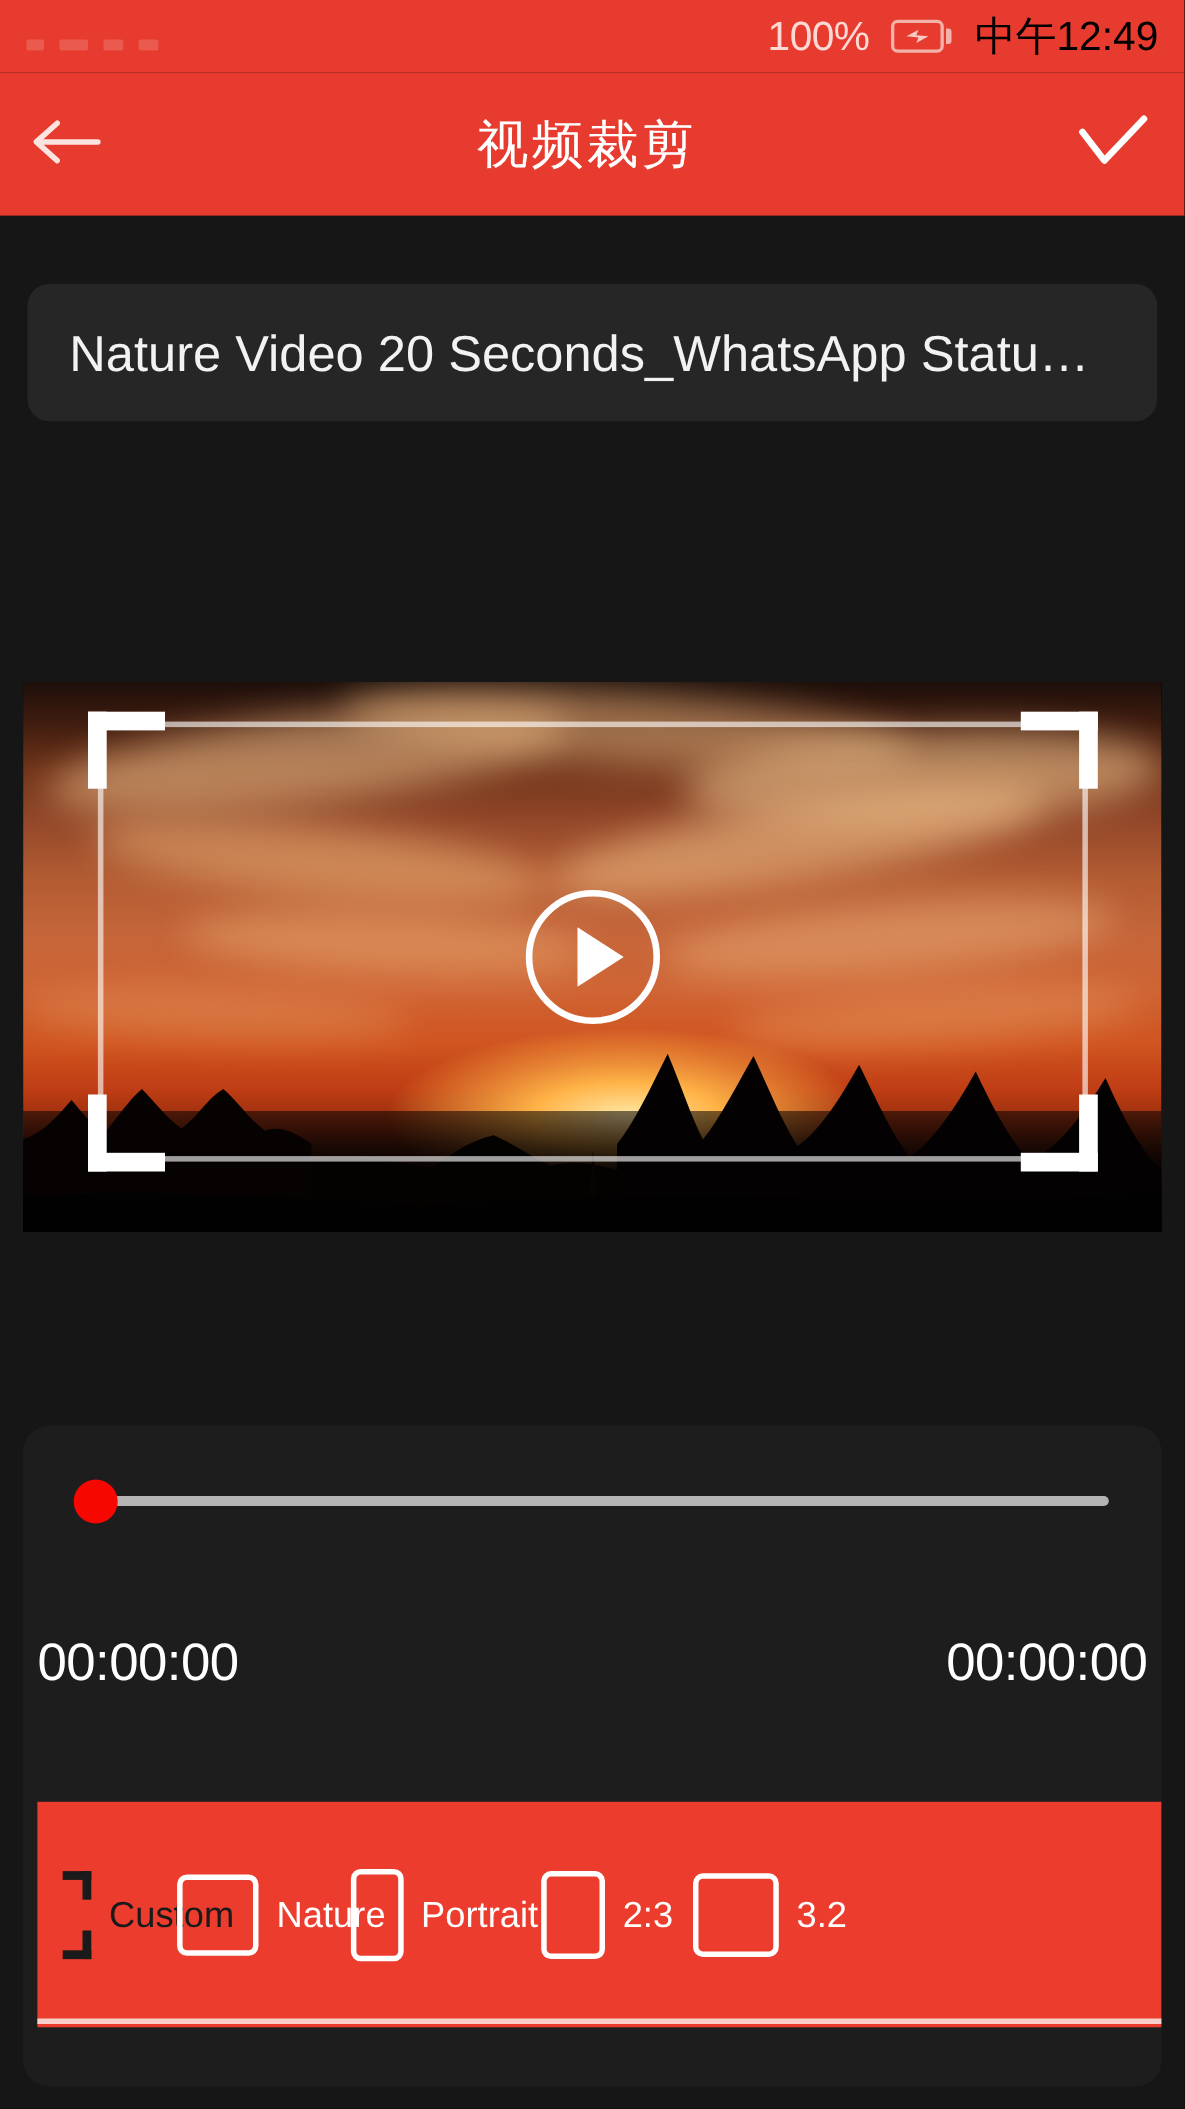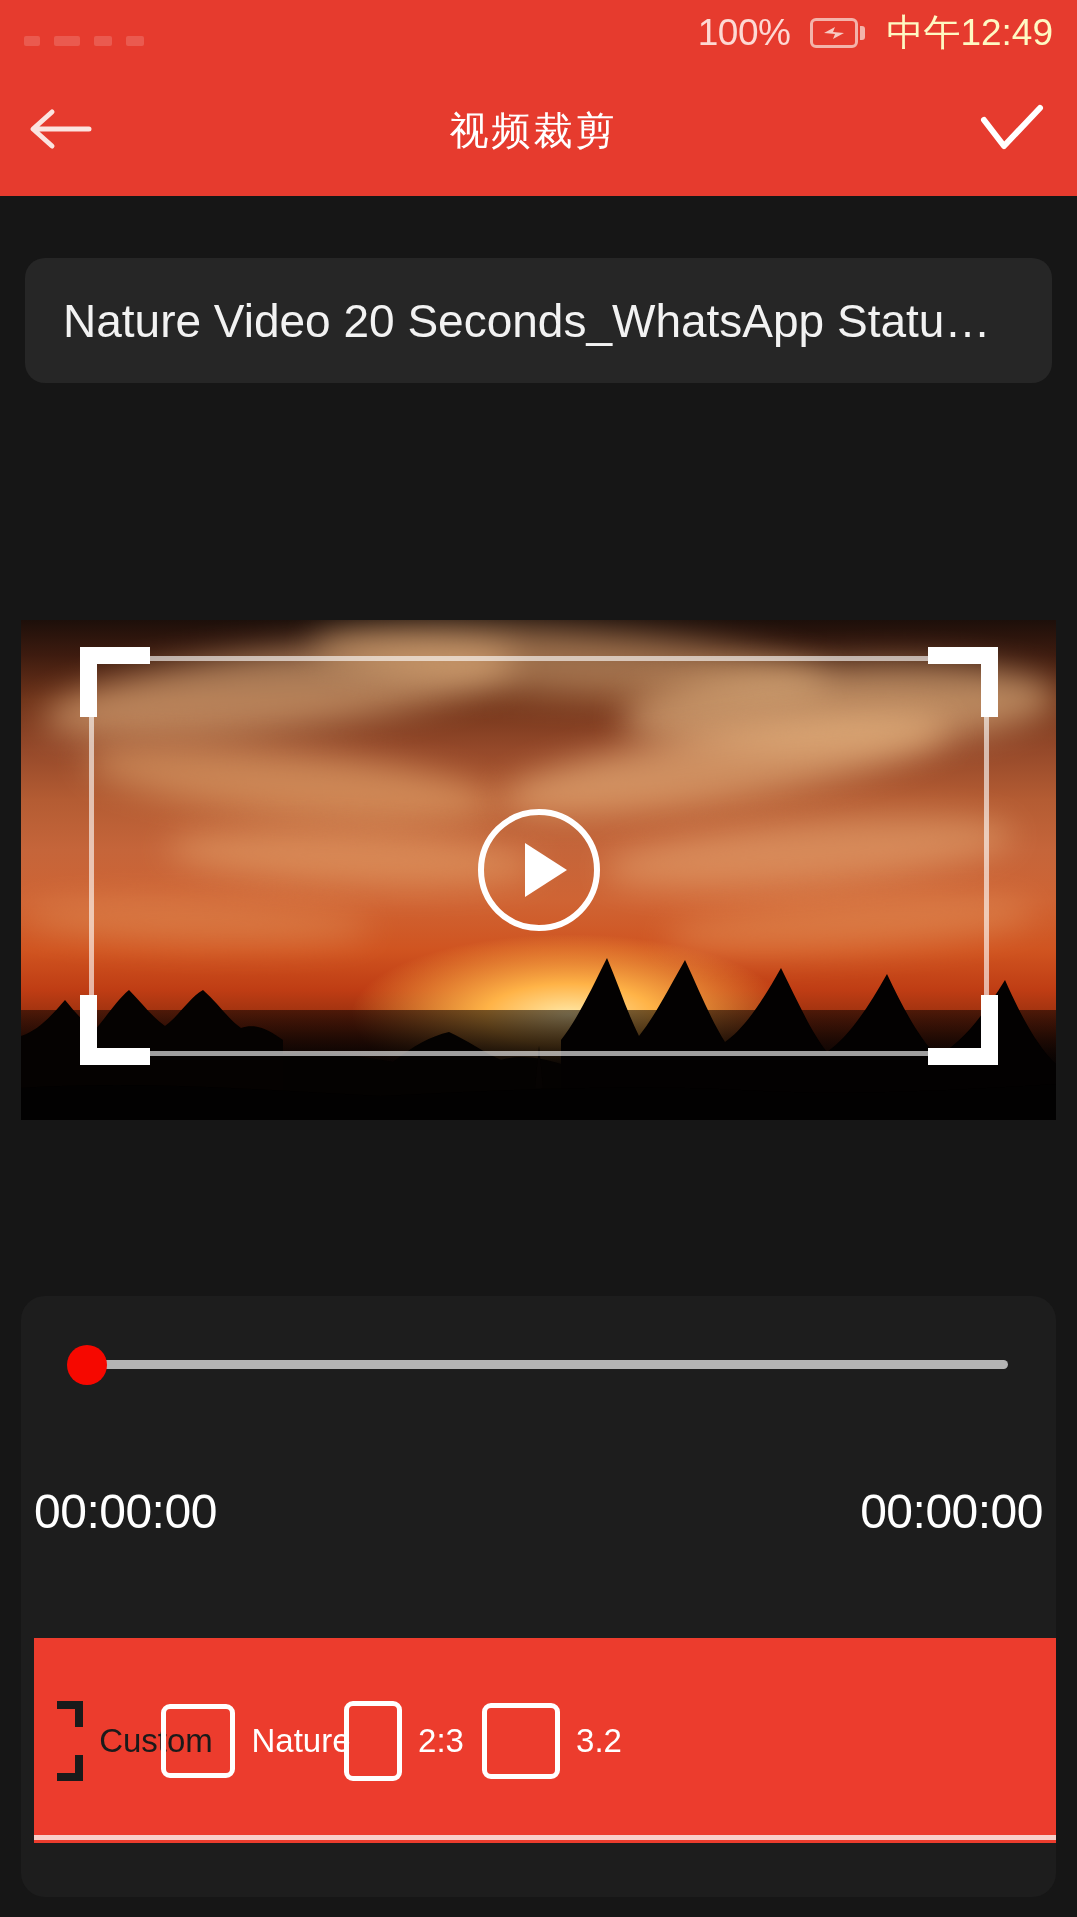--- a/index.html
+++ b/index.html
@@ -40,37 +40,37 @@
   .battery-body {
     width: 48px; height: 30px;
     border: 3px solid #f3b3aa; border-radius: 6px;
     position: relative; display: flex; align-items: center; justify-content: center;
   }
   .battery-bolt { width: 24px; height: 16px; display: block; }
   .battery-cap {
     width: 5px; height: 14px; background: #f3b3aa;
     border-radius: 0 3px 3px 0; margin-left: 2px;
   }
-  .status-time { color: #fef9c3; font-size: 37px; letter-spacing: 0px; }
+  .status-time { color: #000000; font-size: 37px; letter-spacing: 0px; }
 
   
   .appbar {
     position: absolute; left: 0; top: 66px;
     width: 1077px; height: 130px;
     background: var(--brand, #e63b2e);
     display: flex; align-items: center;
   }
   .appbar-back {
     width: 120px; height: 130px;
     display: flex; align-items: center; justify-content: center;
     cursor: pointer;
   }
   .appbar-title {
     flex: 1; text-align: center;
-    color: #ffffff; font-size: 39px; font-weight: normal;
+    color: #ffffff; font-size: 47px; font-weight: normal;
     letter-spacing: 3px;
   }
   .appbar-done {
     width: 130px; height: 130px;
     display: flex; align-items: center; justify-content: center;
     cursor: pointer;
   }
 
   
   .filename-card {
@@ -360,24 +360,30 @@
         <span class="ratio-label">Custom</span>
       </div>
 
       <div class="ratio-item">
         <span class="ratio-icon">
           <span class="shape shape-square"></span>
         </span>
         <span class="ratio-label">Nature</span>
       </div>
 
-
-
       <div class="ratio-item">
         <span class="ratio-icon">
+          <span class="shape shape-portrait"></span>
+        </span>
+        <span class="ratio-label">Portrait</span>
+      </div>
+
+
+      <div class="ratio-item">
+        <span class="ratio-icon">
           <span class="shape shape-23"></span>
         </span>
         <span class="ratio-label">2:3</span>
       </div>
 
       <div class="ratio-item">
         <span class="ratio-icon">
           <span class="shape shape-32"></span>
         </span>
         <span class="ratio-label">3.2</span>

